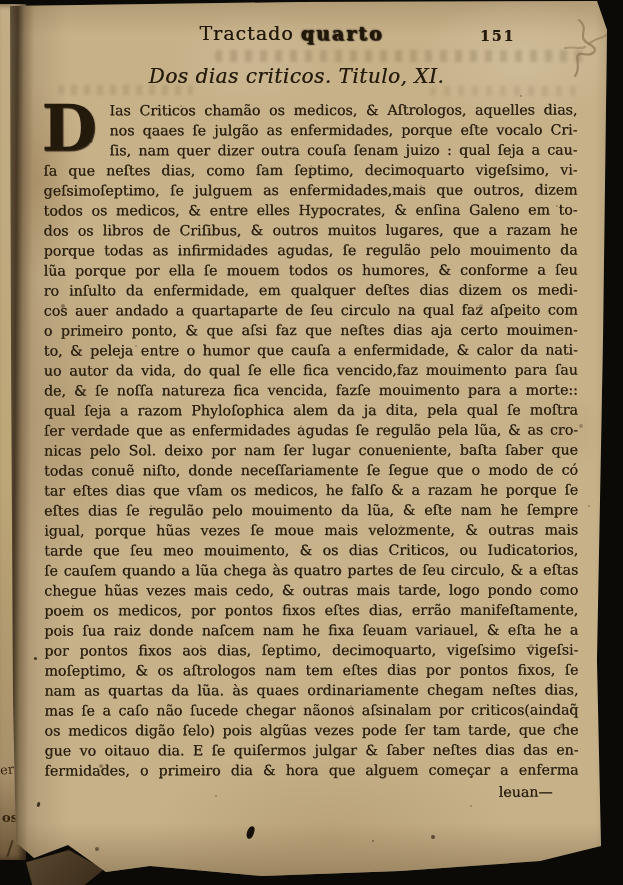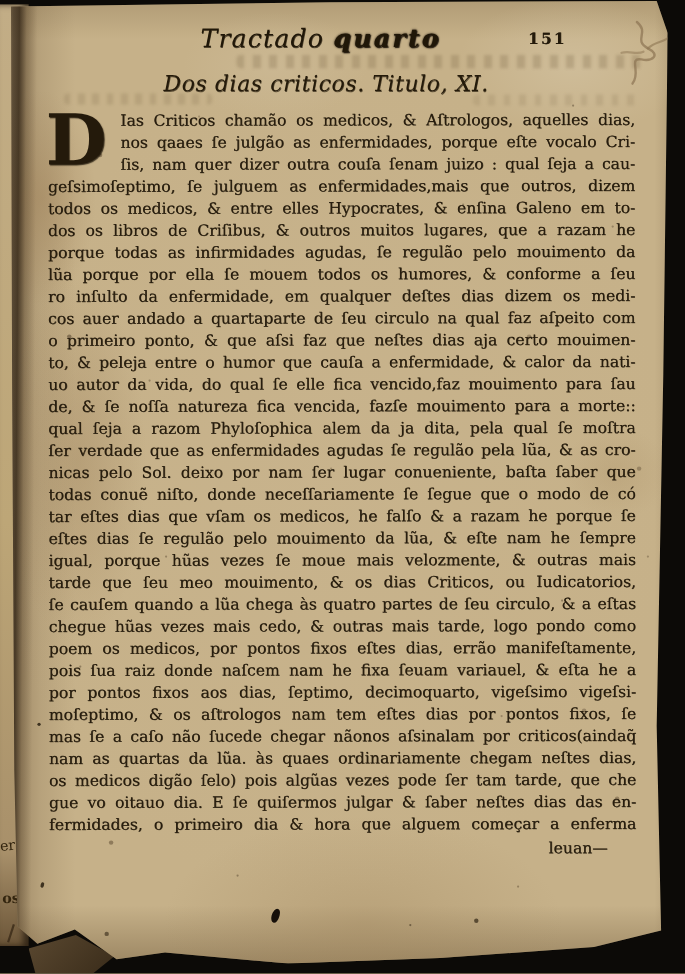--- a/index.html
+++ b/index.html
@@ -88,21 +88,21 @@
   .ghost2{left:58px;top:85px;width:135px;height:10px;opacity:.55;
     background:repeating-linear-gradient(90deg, rgba(118,98,66,.34) 0 6px, transparent 6px 13px);}
   .ghost3{left:430px;top:86px;width:150px;height:10px;opacity:.5;
     background:repeating-linear-gradient(90deg, rgba(118,98,66,.3) 0 6px, transparent 6px 14px);}
 
   .squiggle{position:absolute;left:545px;top:14px;}
 
   
   .running-title{
     position:absolute;left:0;right:40px;top:22px;text-align:center;
-    font-style:italic;font-size:23px;letter-spacing:1px;color:#201708;
+    font-size:19px;letter-spacing:1px;color:#201708;
     text-shadow:.4px .3px .6px rgba(32,23,8,.7);
   }
   .running-title .blot{
     font-weight:bold;letter-spacing:2px;
     text-shadow:0 0 2px rgba(18,11,3,.95), 1px 1px 1px rgba(18,11,3,.85);
   }
   .folio{
     position:absolute;left:480px;top:28px;font-size:14px;letter-spacing:2px;
     color:#241a0a;text-shadow:.4px .3px .5px rgba(30,20,8,.7);font-weight:bold;
   }
@@ -169,20 +169,21 @@
     </div>
     <div class="folio">151</div>
 
     <div class="section-title">Dos dias criticos. Titulo, XI.</div>
 
     <div class="textblock">
       <div class="dropcap">D</div>
       <div class="line ind">Ias Criticos chamão os medicos, &amp; Aſtrologos, aquelles dias,</div>
       <div class="line ind">nos qaaes ſe julgão as enfermidades, porque eſte vocalo Cri-</div>
       <div class="line ind">ſis, nam quer dizer outra couſa ſenam juizo : qual ſeja a cau-</div>
+      <div class="line">ſa que neſtes dias, como ſam ſeptimo, decimoquarto vigeſsimo, vi-</div>
       <div class="line">geſsimoſeptimo, ſe julguem as enfermidades,mais que outros, dizem</div>
       <div class="line">todos os medicos, &amp; entre elles Hypocrates, &amp; enſina Galeno em to-</div>
       <div class="line">dos os libros de Criſibus, &amp; outros muitos lugares, que a razam he</div>
       <div class="line">porque todas as infirmidades agudas, ſe regulão pelo mouimento da</div>
       <div class="line">lũa porque por ella ſe mouem todos os humores, &amp; conforme a ſeu</div>
       <div class="line">ro inſulto da enfermidade, em qualquer deſtes dias dizem os medi-</div>
       <div class="line">cos auer andado a quartaparte de ſeu circulo na qual faz aſpeito com</div>
       <div class="line">o primeiro ponto, &amp; que aſsi faz que neſtes dias aja certo mouimen-</div>
       <div class="line">to, &amp; peleja entre o humor que cauſa a enfermidade, &amp; calor da nati-</div>
       <div class="line">uo autor da vida, do qual ſe elle fica vencido,faz mouimento para ſau</div>
@@ -194,22 +195,22 @@
       <div class="line">tar eſtes dias que vſam os medicos, he falſo &amp; a razam he porque ſe</div>
       <div class="line">eſtes dias ſe regulão pelo mouimento da lũa, &amp; eſte nam he ſempre</div>
       <div class="line">igual, porque hũas vezes ſe moue mais velozmente, &amp; outras mais</div>
       <div class="line">tarde que ſeu meo mouimento, &amp; os dias Criticos, ou Iudicatorios,</div>
       <div class="line">ſe cauſem quando a lũa chega às quatro partes de ſeu circulo, &amp; a eſtas</div>
       <div class="line">chegue hũas vezes mais cedo, &amp; outras mais tarde, logo pondo como</div>
       <div class="line">poem os medicos, por pontos fixos eſtes dias, errão manifeſtamente,</div>
       <div class="line">pois ſua raiz donde naſcem nam he fixa ſeuam variauel, &amp; eſta he a</div>
       <div class="line">por pontos fixos aos dias, ſeptimo, decimoquarto, vigeſsimo vigeſsi-</div>
       <div class="line">moſeptimo, &amp; os aſtrologos nam tem eſtes dias por pontos fixos, ſe</div>
+      <div class="line">nam as quartas da lũa. às quaes ordinariamente chegam neſtes dias,</div>
       <div class="line">mas ſe a caſo não ſucede chegar nãonos aſsinalam por criticos(aindaq̃</div>
-      <div class="line">nam as quartas da lũa. às quaes ordinariamente chegam neſtes dias,</div>
       <div class="line">os medicos digão ſelo) pois algũas vezes pode ſer tam tarde, que che</div>
       <div class="line">gue vo oitauo dia. E ſe quiſermos julgar &amp; ſaber neſtes dias das en-</div>
       <div class="line">fermidades, o primeiro dia &amp; hora que alguem começar a enferma</div>
       <div class="catchword">leuan—</div>
     </div>
 
     <div class="inkblob"></div>
     <div class="margin-dot dot1"></div>
     <div class="margin-dot dot2"></div>
   </div>

